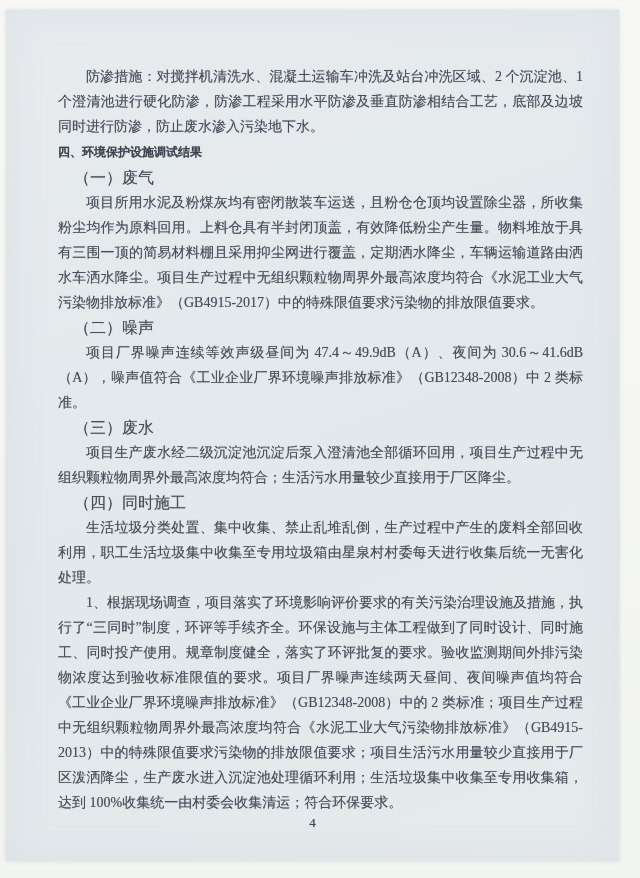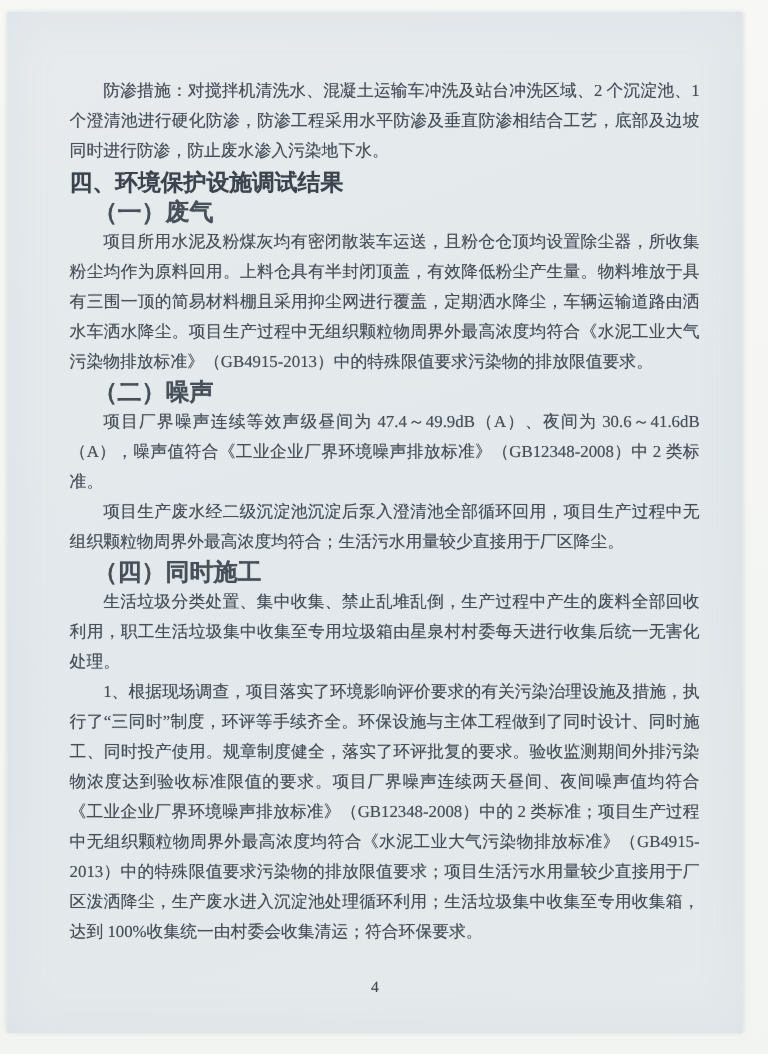--- a/index.html
+++ b/index.html
@@ -32,30 +32,30 @@
     color: #474f59;
     text-align: justify;
     text-shadow: 0 0 0.7px rgba(75,84,95,0.55);
   }
   .para {
     margin: 0;
     text-indent: 2em;
   }
   .sec-heading {
     margin: 1px 0 0 0;
-    font-size: 19px;
+    font-size: 12px;
     font-weight: bold;
     color: #3b434d;
     text-indent: 0;
   }
   .sub-heading {
     margin: 0;
     text-indent: 1em;
-    font-weight: bold;
-    font-size: 20px;
+    font-weight: normal;
+    font-size: 16px;
   }
   .page-number {
     position: absolute;
     bottom: 26px;
     left: 0;
     width: 100%;
     text-align: center;
     text-indent: 0;
     font-size: 13px;
     color: #3e4650;
@@ -65,25 +65,26 @@
 <body>
 
 <div class="scan-frame">
   <div class="paper">
 
     <p class="para">防渗措施：对搅拌机清洗水、混凝土运输车冲洗及站台冲洗区域、2 个沉淀池、1个澄清池进行硬化防渗，防渗工程采用水平防渗及垂直防渗相结合工艺，底部及边坡同时进行防渗，防止废水渗入污染地下水。</p>
 
     <h2 class="sec-heading">四、环境保护设施调试结果</h2>
 
     <h3 class="sub-heading">（一）废气</h3>
-    <p class="para">项目所用水泥及粉煤灰均有密闭散装车运送，且粉仓仓顶均设置除尘器，所收集粉尘均作为原料回用。上料仓具有半封闭顶盖，有效降低粉尘产生量。物料堆放于具有三围一顶的简易材料棚且采用抑尘网进行覆盖，定期洒水降尘，车辆运输道路由洒水车洒水降尘。项目生产过程中无组织颗粒物周界外最高浓度均符合《水泥工业大气污染物排放标准》（GB4915-2013）中的特殊限值要求污染物的排放限值要求。</p>
+    <p class="para">项目所用水泥及粉煤灰均有密闭散装车运送，且粉仓仓顶均设置除尘器，所收集粉尘均作为原料回用。上料仓具有半封闭顶盖，有效降低粉尘产生量。物料堆放于具有三围一顶的简易材料棚且采用抑尘网进行覆盖，定期洒水降尘，车辆运输道路由洒水车洒水降尘。项目生产过程中无组织颗粒物周界外最高浓度均符合《水泥工业大气污染物排放标准》（GB4915-2017）中的特殊限值要求污染物的排放限值要求。</p>
 
     <h3 class="sub-heading">（二）噪声</h3>
     <p class="para">项目厂界噪声连续等效声级昼间为 47.4～49.9dB（A）、夜间为 30.6～41.6dB（A），噪声值符合《工业企业厂界环境噪声排放标准》（GB12348-2008）中 2 类标准。</p>
 
+    <h3 class="sub-heading">（三）废水</h3>
     <p class="para">项目生产废水经二级沉淀池沉淀后泵入澄清池全部循环回用，项目生产过程中无组织颗粒物周界外最高浓度均符合；生活污水用量较少直接用于厂区降尘。</p>
 
     <h3 class="sub-heading">（四）同时施工</h3>
     <p class="para">生活垃圾分类处置、集中收集、禁止乱堆乱倒，生产过程中产生的废料全部回收利用，职工生活垃圾集中收集至专用垃圾箱由星泉村村委每天进行收集后统一无害化处理。</p>
 
     <p class="para">1、根据现场调查，项目落实了环境影响评价要求的有关污染治理设施及措施，执行了“三同时”制度，环评等手续齐全。环保设施与主体工程做到了同时设计、同时施工、同时投产使用。规章制度健全，落实了环评批复的要求。验收监测期间外排污染物浓度达到验收标准限值的要求。项目厂界噪声连续两天昼间、夜间噪声值均符合《工业企业厂界环境噪声排放标准》（GB12348-2008）中的 2 类标准；项目生产过程中无组织颗粒物周界外最高浓度均符合《水泥工业大气污染物排放标准》（GB4915-2013）中的特殊限值要求污染物的排放限值要求；项目生活污水用量较少直接用于厂区泼洒降尘，生产废水进入沉淀池处理循环利用；生活垃圾集中收集至专用收集箱，达到 100%收集统一由村委会收集清运；符合环保要求。</p>
 
     <div class="page-number">4</div>
   </div>
 </div>

